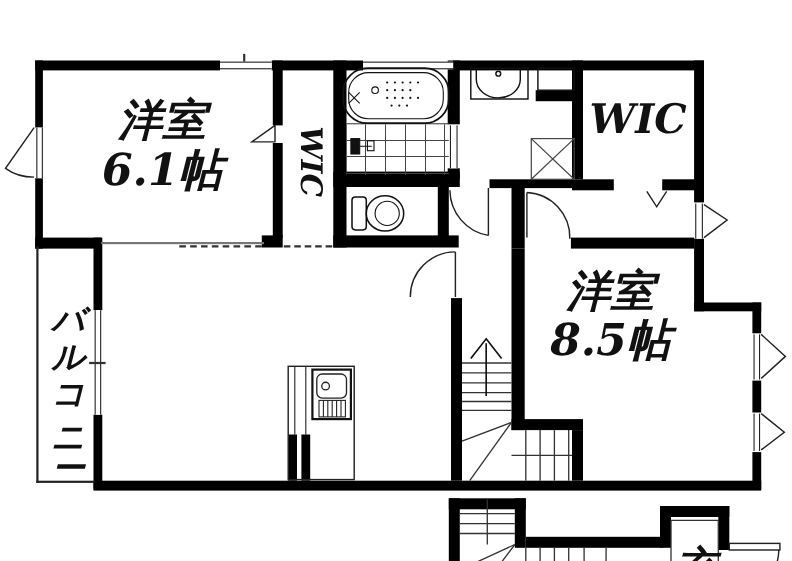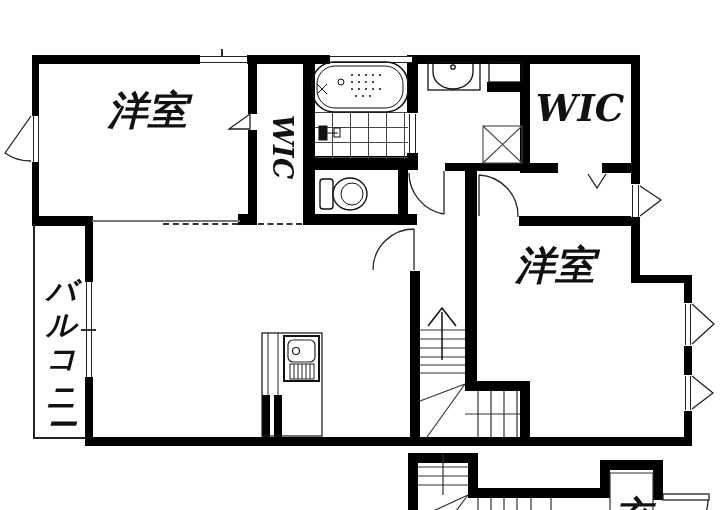--- a/index.html
+++ b/index.html
@@ -217,35 +217,37 @@
           <line x1="302" y1="316" x2="302" y2="331"></line>
             <line x1="306" y1="316" x2="306" y2="331"></line>
           <line x1="310" y1="316" x2="310" y2="331"></line>
         </g>
       </g>
     </g>
   </svg>
 
   <div class="lbl" style="left:70px;top:40px;width:155px;font-size:40px">
     <div>洋室</div>
+    <div>6.1帖</div>
   </div>
 
   <div class="lbl" style="left:235px;top:82px;width:90px;height:34px;font-size:27px;transform:rotate(90deg)">
     <div>WIC</div>
   </div>
 
   <div class="lbl" style="left:528px;top:40px;width:104px;font-size:37px">
     <div>WIC</div>
   </div>
 
   <div class="lbl" style="left:88px;top:200px;width:200px;font-size:46px;text-align:left">
   </div>
 
   <div class="lbl" style="left:475px;top:195px;width:160px;font-size:40px">
     <div>洋室</div>
+    <div>8.5帖</div>
   </div>
 
   <div class="lbl vtext" style="left:38px;top:184px;width:40px;height:205px;font-size:30px">
     <span>バルコニー</span>
   </div>
 
   <div class="lbl" style="left:611px;top:446px;width:44px;font-size:36px">
     <span>玄</span>
   </div>
 

